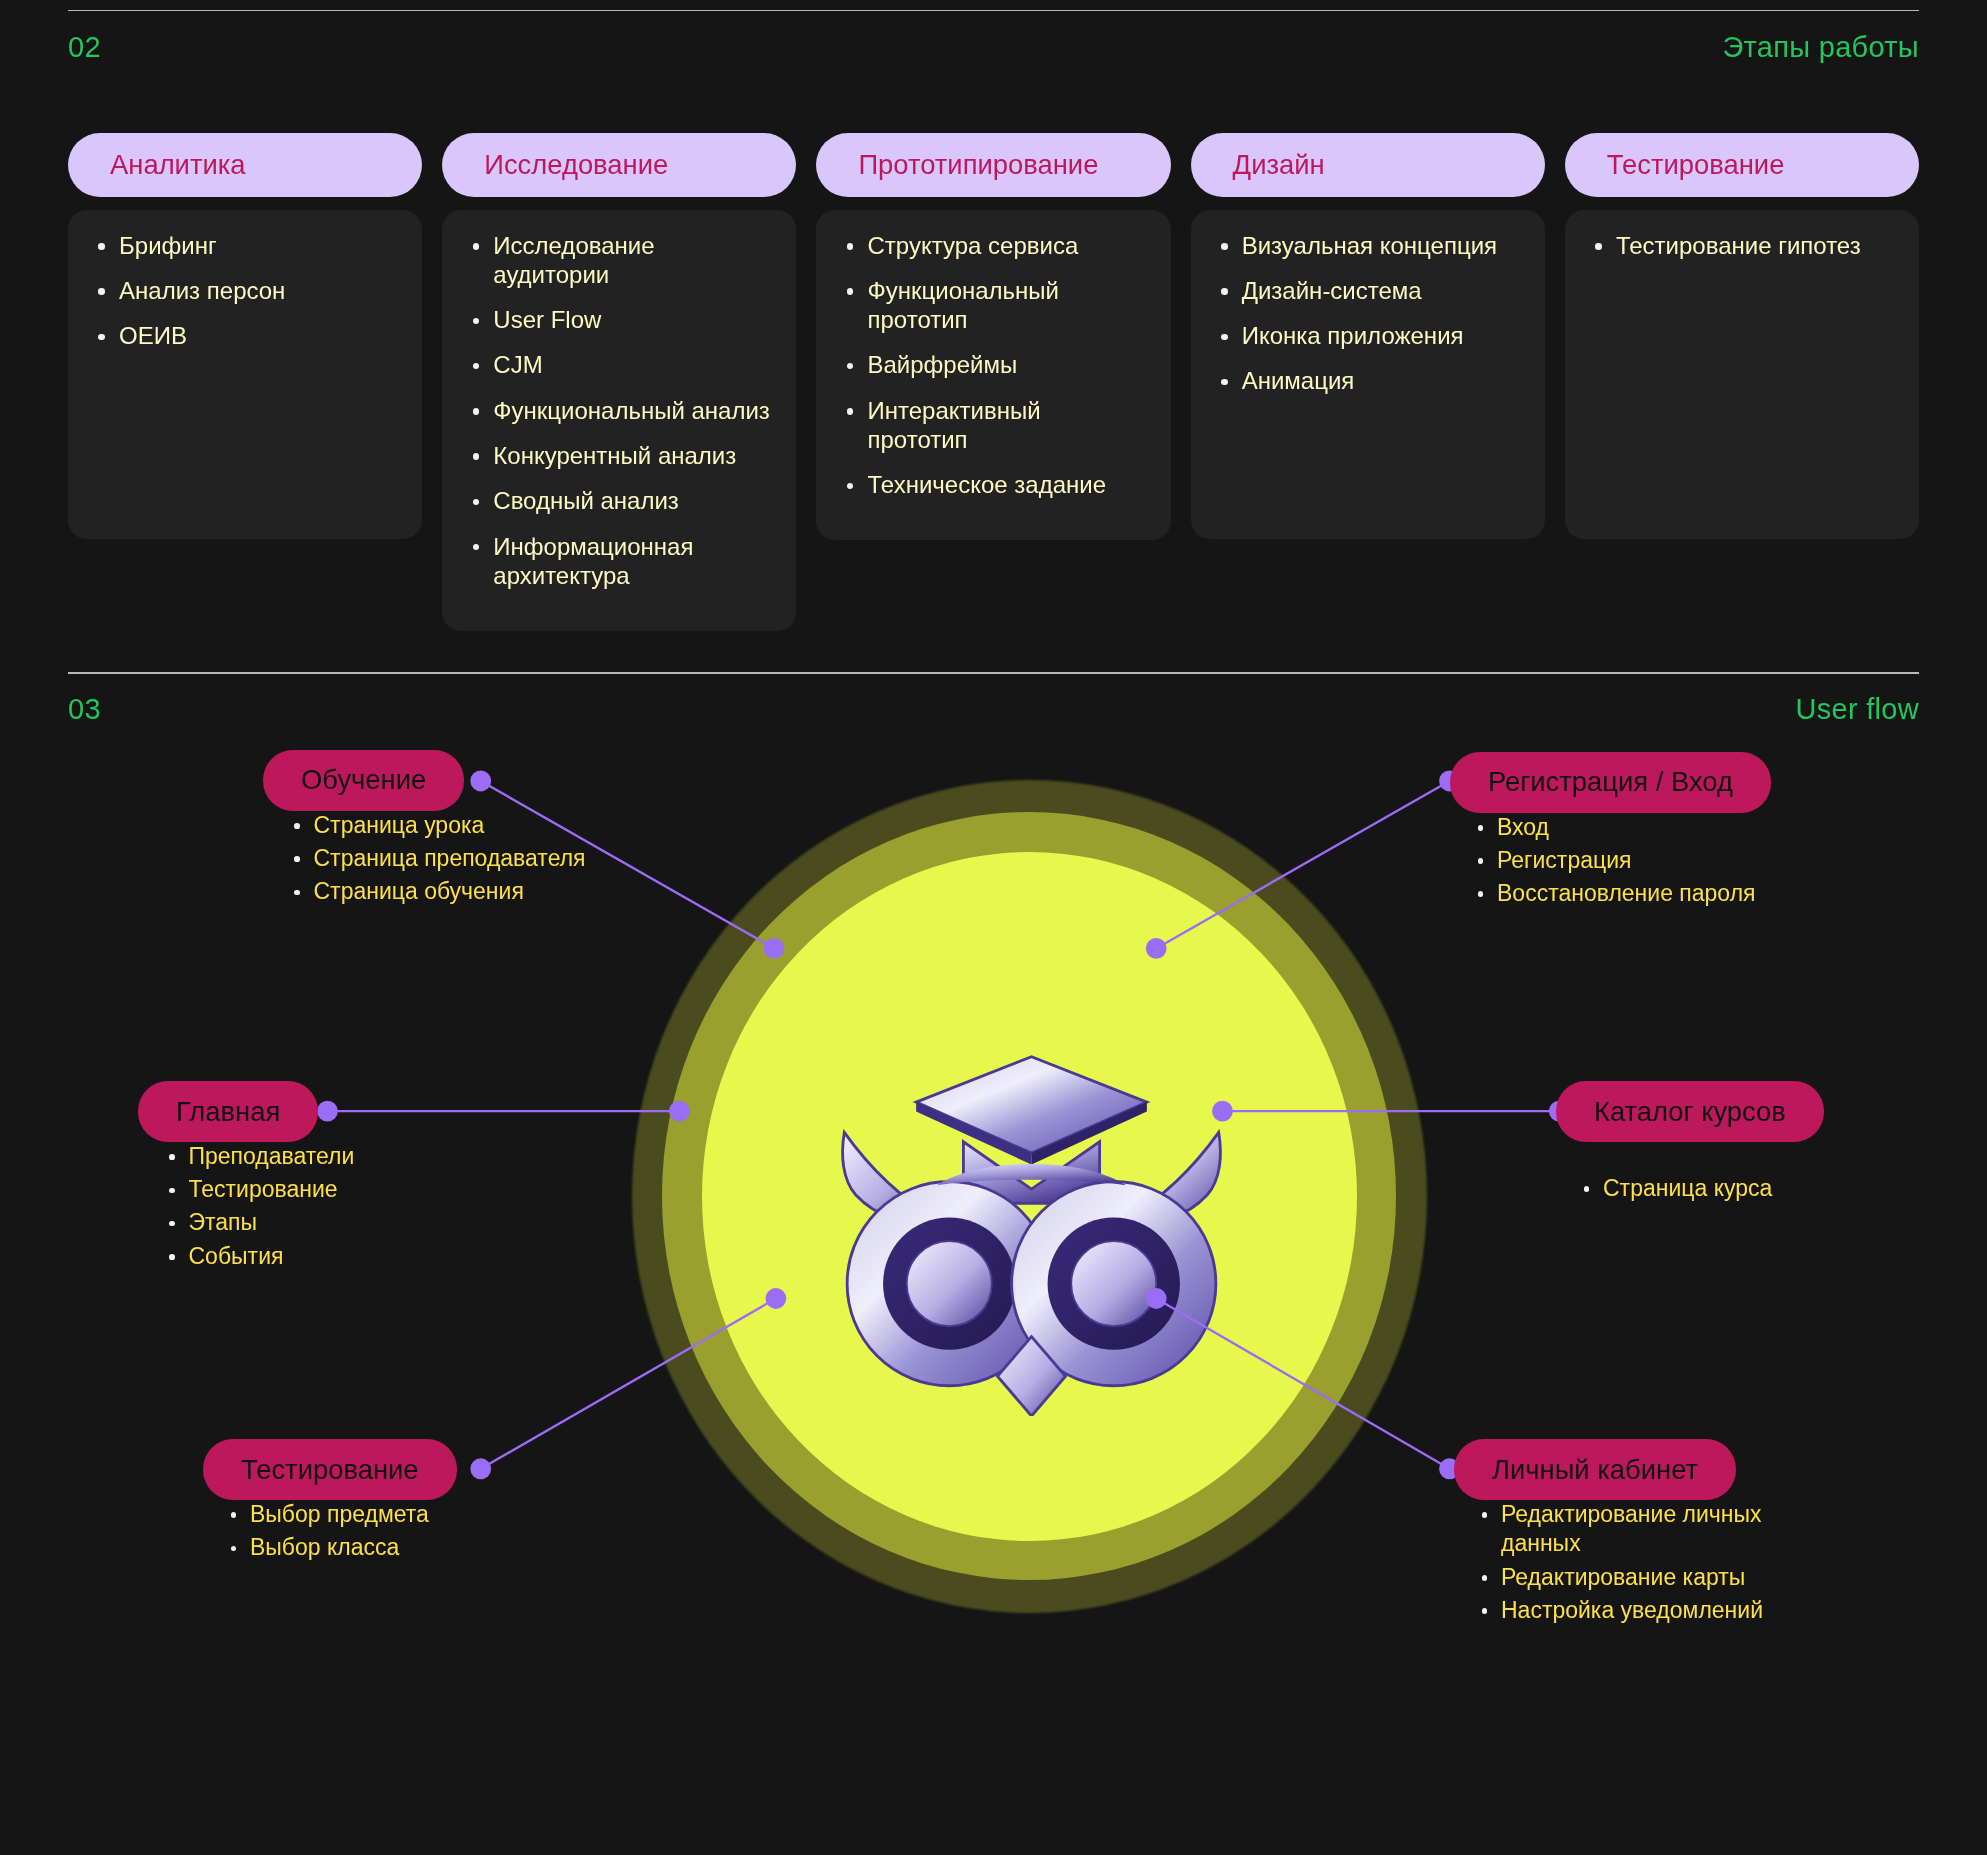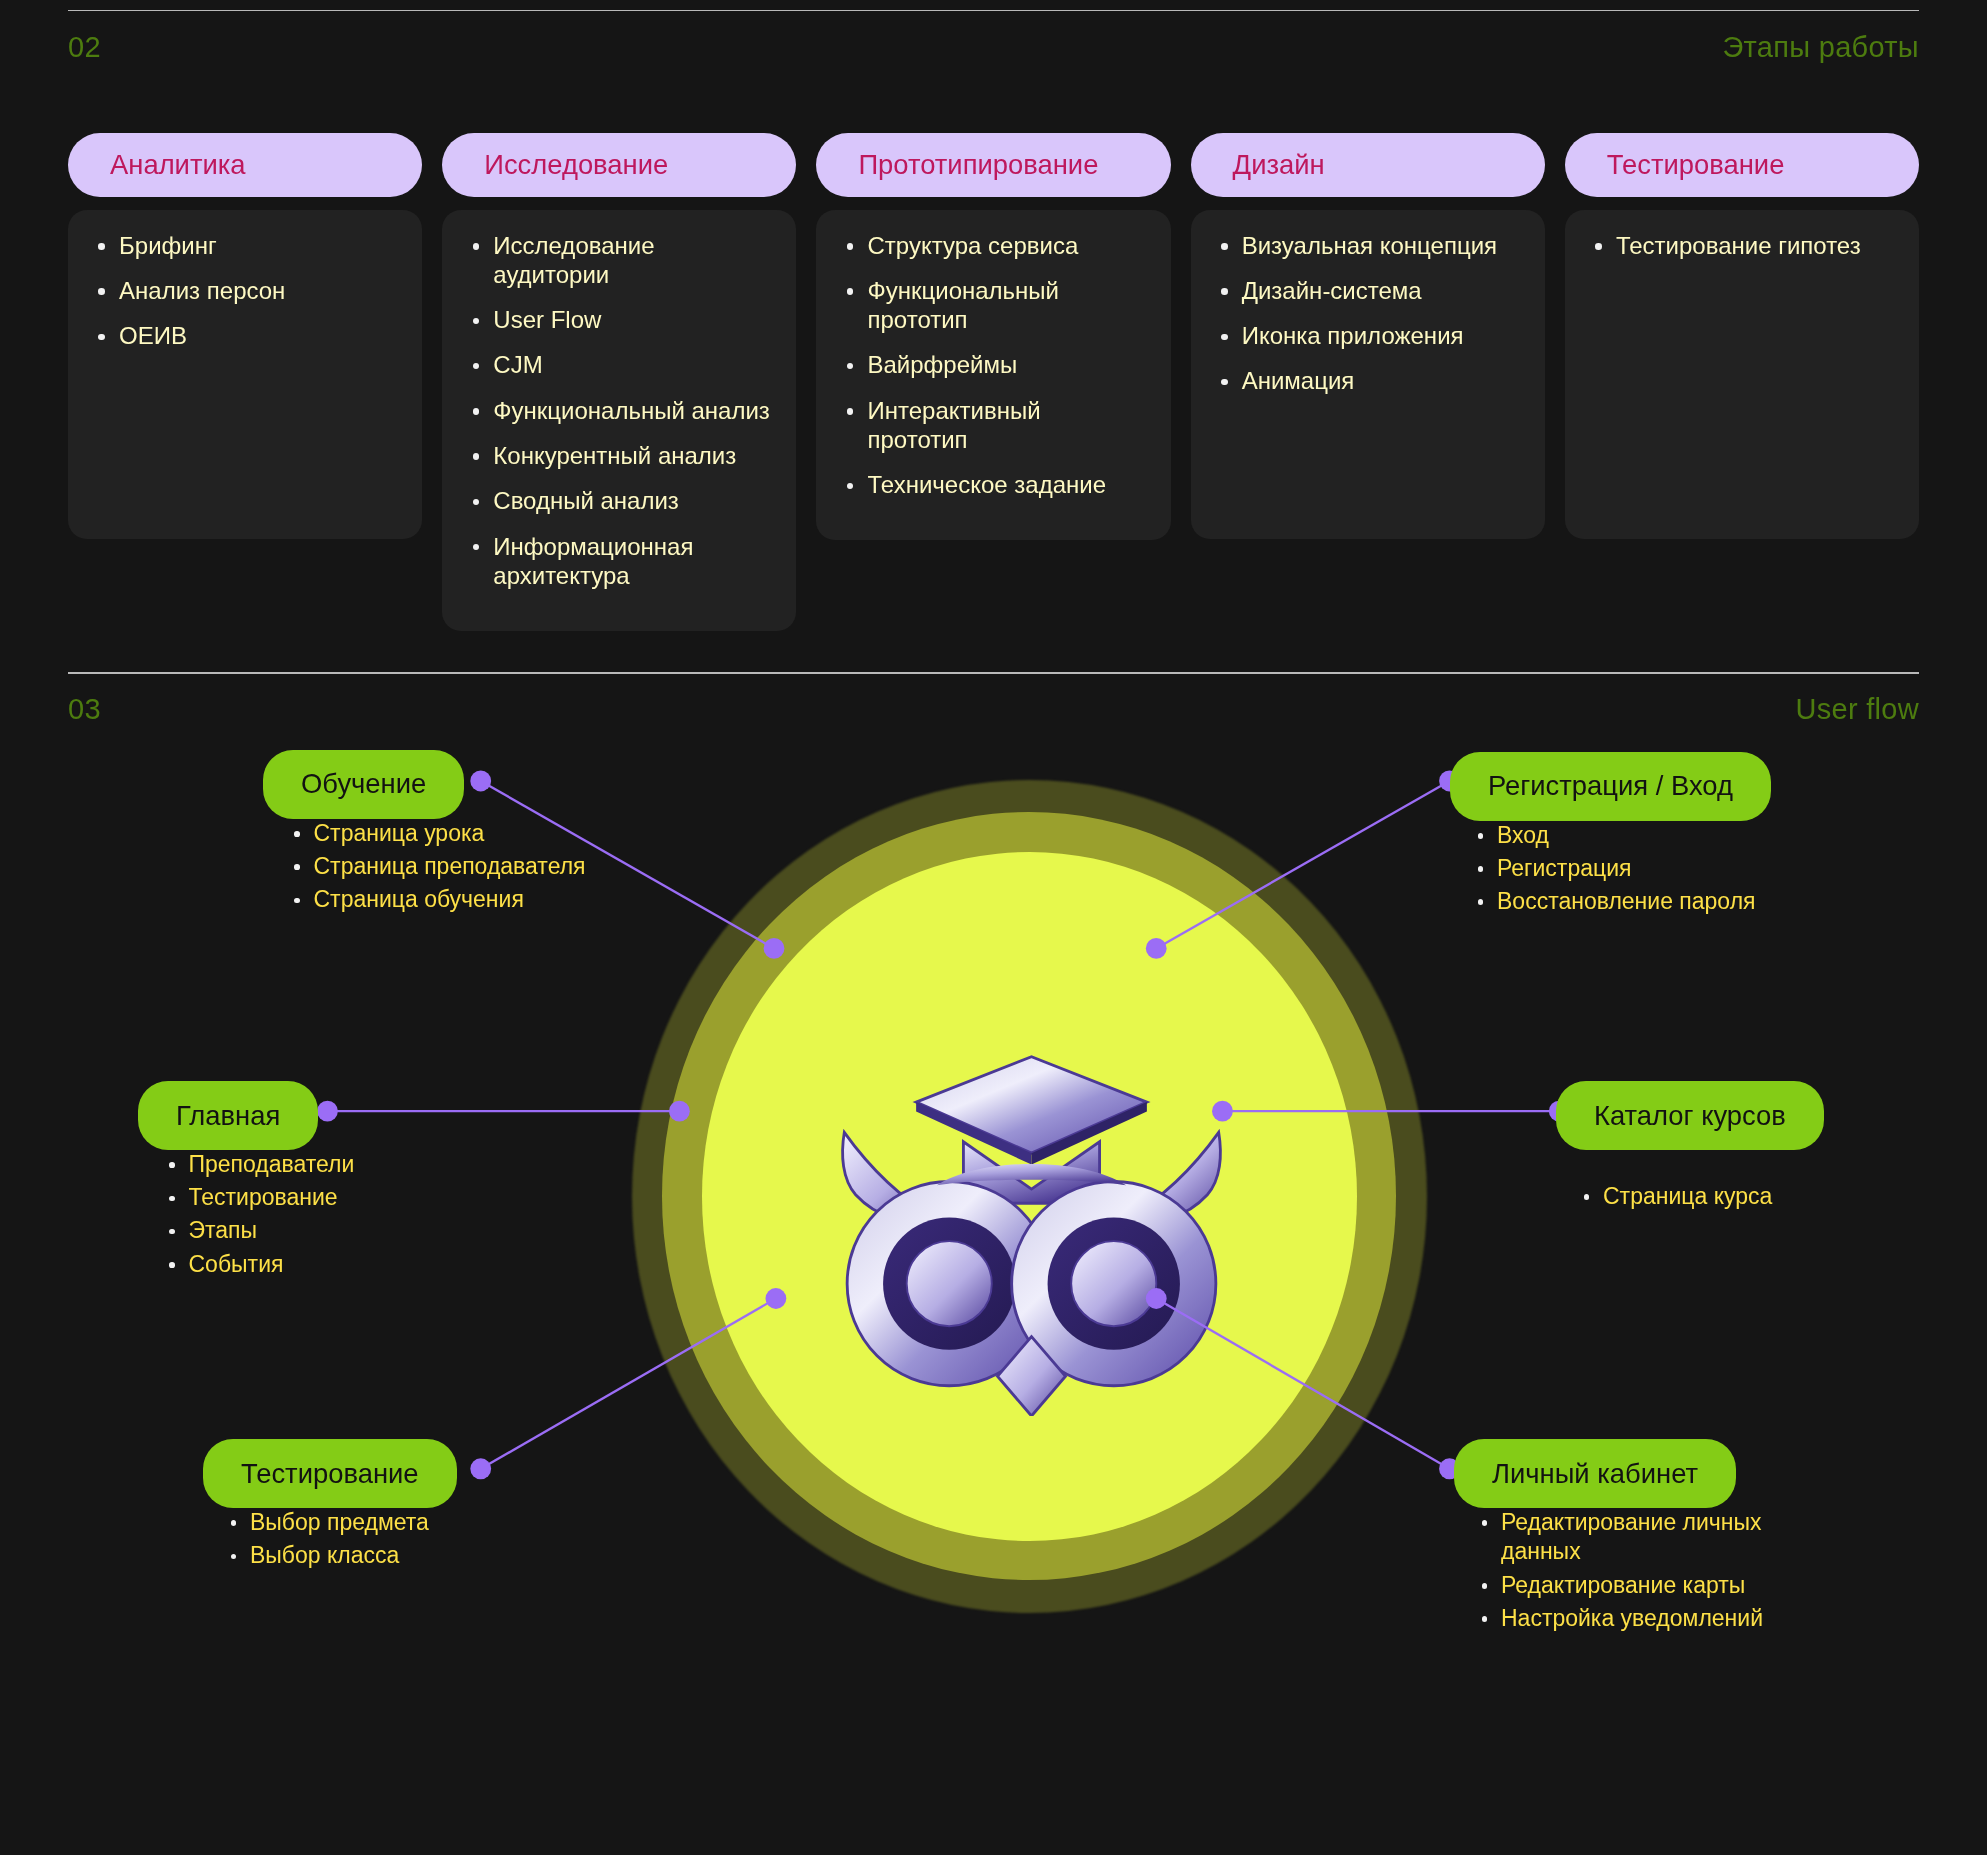--- a/index.html
+++ b/index.html
@@ -16,21 +16,21 @@
   .section{position:absolute;left:0;right:0;}
   .sec-rule{
     position:absolute;left:68px;right:68px;top:0;
     height:1.9px;background:#b9b9b9;
   }
   .sec-head{
     position:absolute;left:68px;right:68px;top:21px;
     display:flex;justify-content:space-between;align-items:baseline;
   }
   .sec-num,.sec-title{
-    font-size:29px;color:#4d7c0f;letter-spacing:0.3px;font-weight:400;
+    font-size:29px;color:#22c55e;letter-spacing:0.3px;font-weight:400;
   }
 
   
   #stages{top:9.5px;height:615px;}
   .stage-grid{
     position:absolute;left:68px;top:123px;right:68px;
     display:flex;gap:20px;align-items:flex-start;
   }
   .stage-col{flex:1 1 0;min-width:0;display:flex;flex-direction:column;}
   .stage-pill{
@@ -76,21 +76,21 @@
   }
   .owl-wrap svg{width:100%;height:100%;display:block;}
 
   
   .connectors{position:absolute;left:0;top:0;width:1987px;height:1088px;}
 
   
   .node{position:absolute;}
   .node-pill{
     display:inline-flex;align-items:center;justify-content:center;
-    height:69px;border-radius:30px;background:#84cc16;color:#121212;
+    height:61px;border-radius:30px;background:#be185d;color:#121212;
     font-size:27.4px;padding:0 38px;box-sizing:border-box;white-space:nowrap;
   }
   .node ul{margin:0;padding:0;list-style:none;}
   .node li{
     position:relative;padding-left:24px;margin:0 0 3.8px 0;
     font-size:23px;line-height:1.28;color:#fde047;
   }
   .node li::before{
     content:"";position:absolute;left:4.7px;top:12.3px;
     width:5.7px;height:5.7px;border-radius:50%;background:#f2f2f2;

